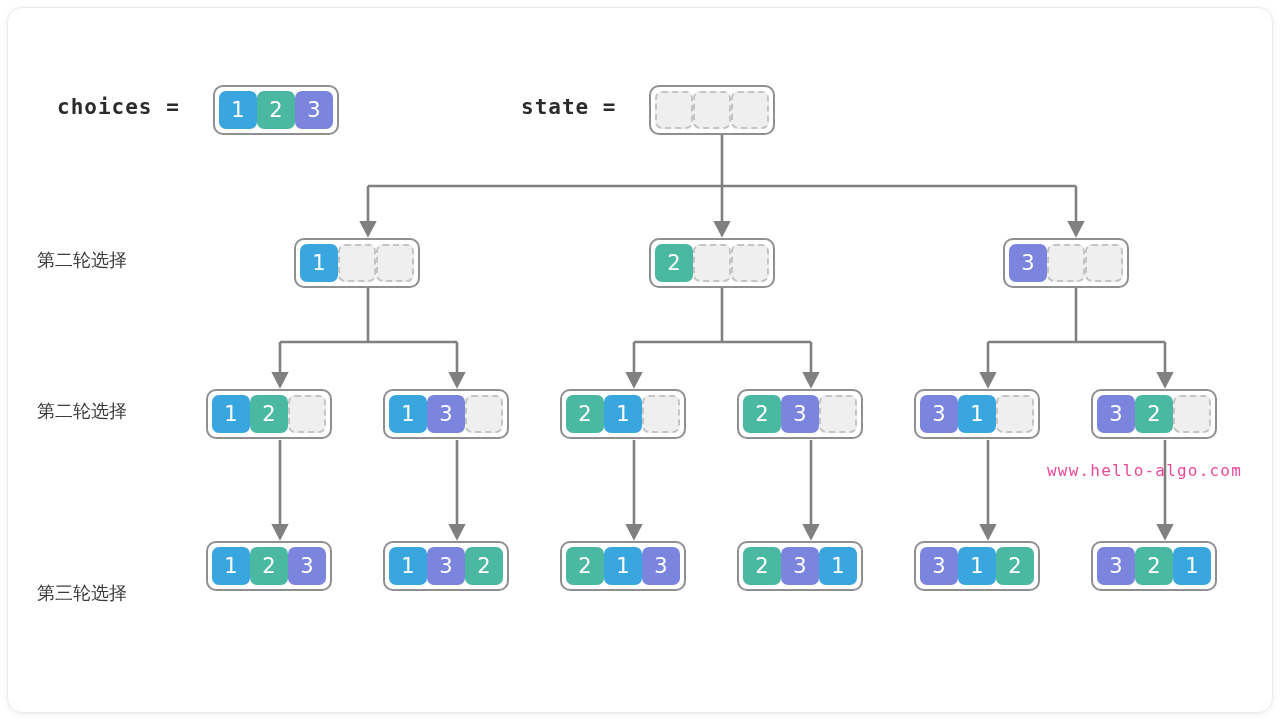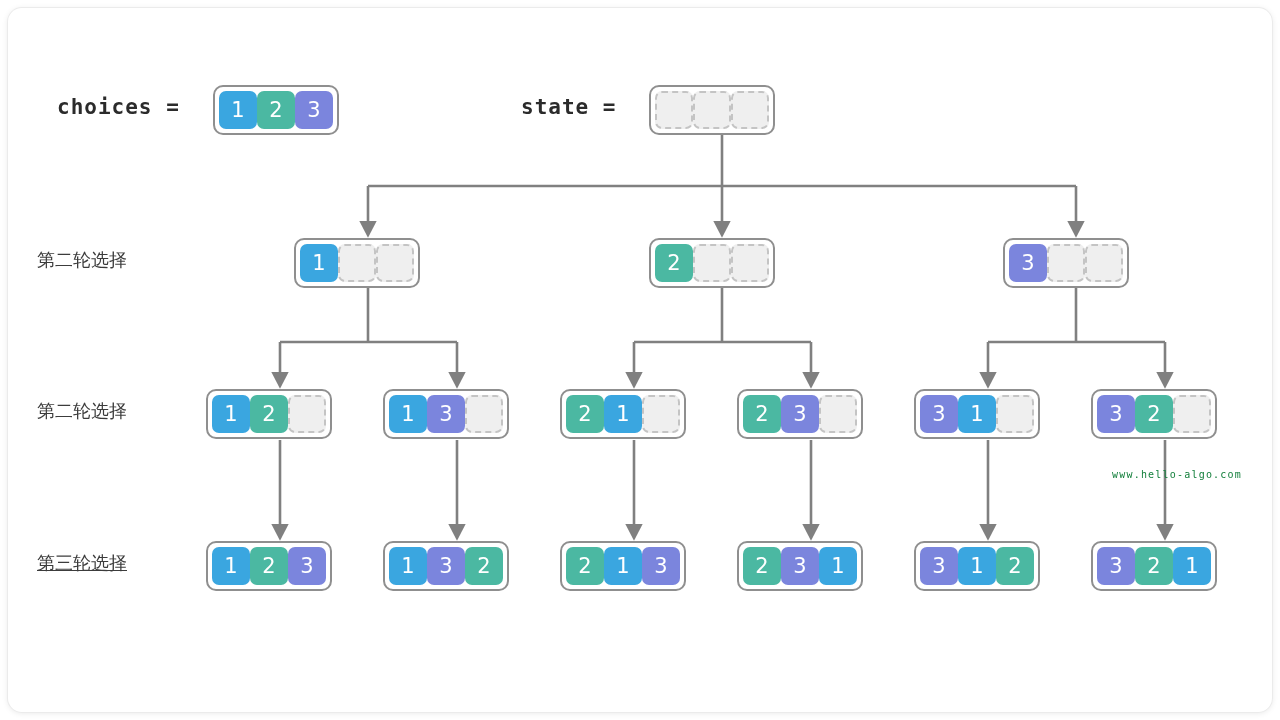--- a/index.html
+++ b/index.html
@@ -54,22 +54,22 @@
     font-family: "DejaVu Sans", "Liberation Sans", sans-serif;
     font-size: 18px;
     color: #3c3c3c;
     white-space: nowrap;
   }
   #watermark {
     position: absolute;
     right: 38px;
     bottom: 28px;
     font-family: "DejaVu Sans Mono", "Liberation Mono", monospace;
-    font-size: 10px;
-    color: #15803d;
+    font-size: 16px;
+    color: #ec4899;
     letter-spacing: 1.2px;
     white-space: nowrap;
   }
 
   
   .array-node {
     position: absolute;
     display: flex;
     flex-direction: row;
     align-items: center;
@@ -223,17 +223,17 @@
       </div>
       <div class="array-node" style="left: 1091px; top: 541px;">
         <div class="cell" style="background: rgb(123, 133, 221);">3</div>
         <div class="cell" style="background: rgb(75, 184, 162);">2</div>
         <div class="cell" style="background: rgb(58, 166, 224);">1</div>
       </div>
     </div>
   <div id="labels-layer">
       <div class="row-label" style="left: 37px; top: 248px;">第二轮选择</div>
       <div class="row-label" style="left: 37px; top: 399px;">第二轮选择</div>
-      <div class="row-label" style="left: 37px; top: 551px; text-decoration: underline;">第三轮选择</div>
+      <div class="row-label" style="left: 37px; top: 581px;">第三轮选择</div>
     </div>
 
   <div id="watermark">www.hello-algo.com</div>
 </div>
 
 </body></html>

